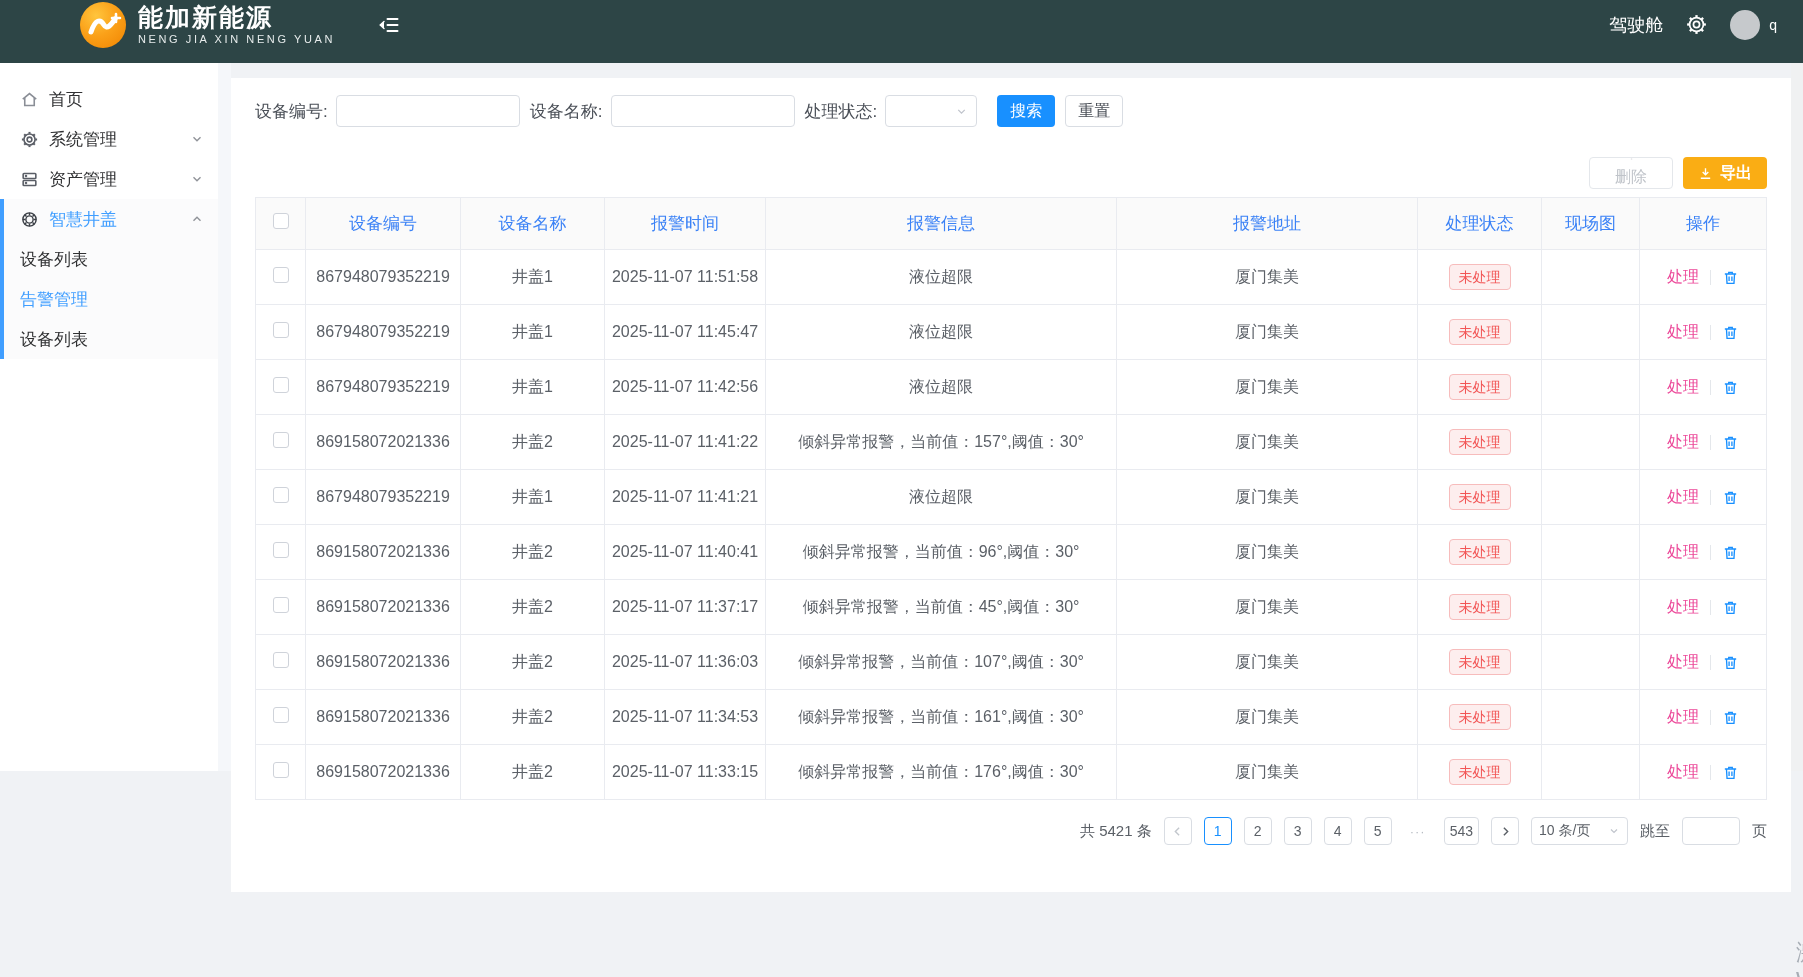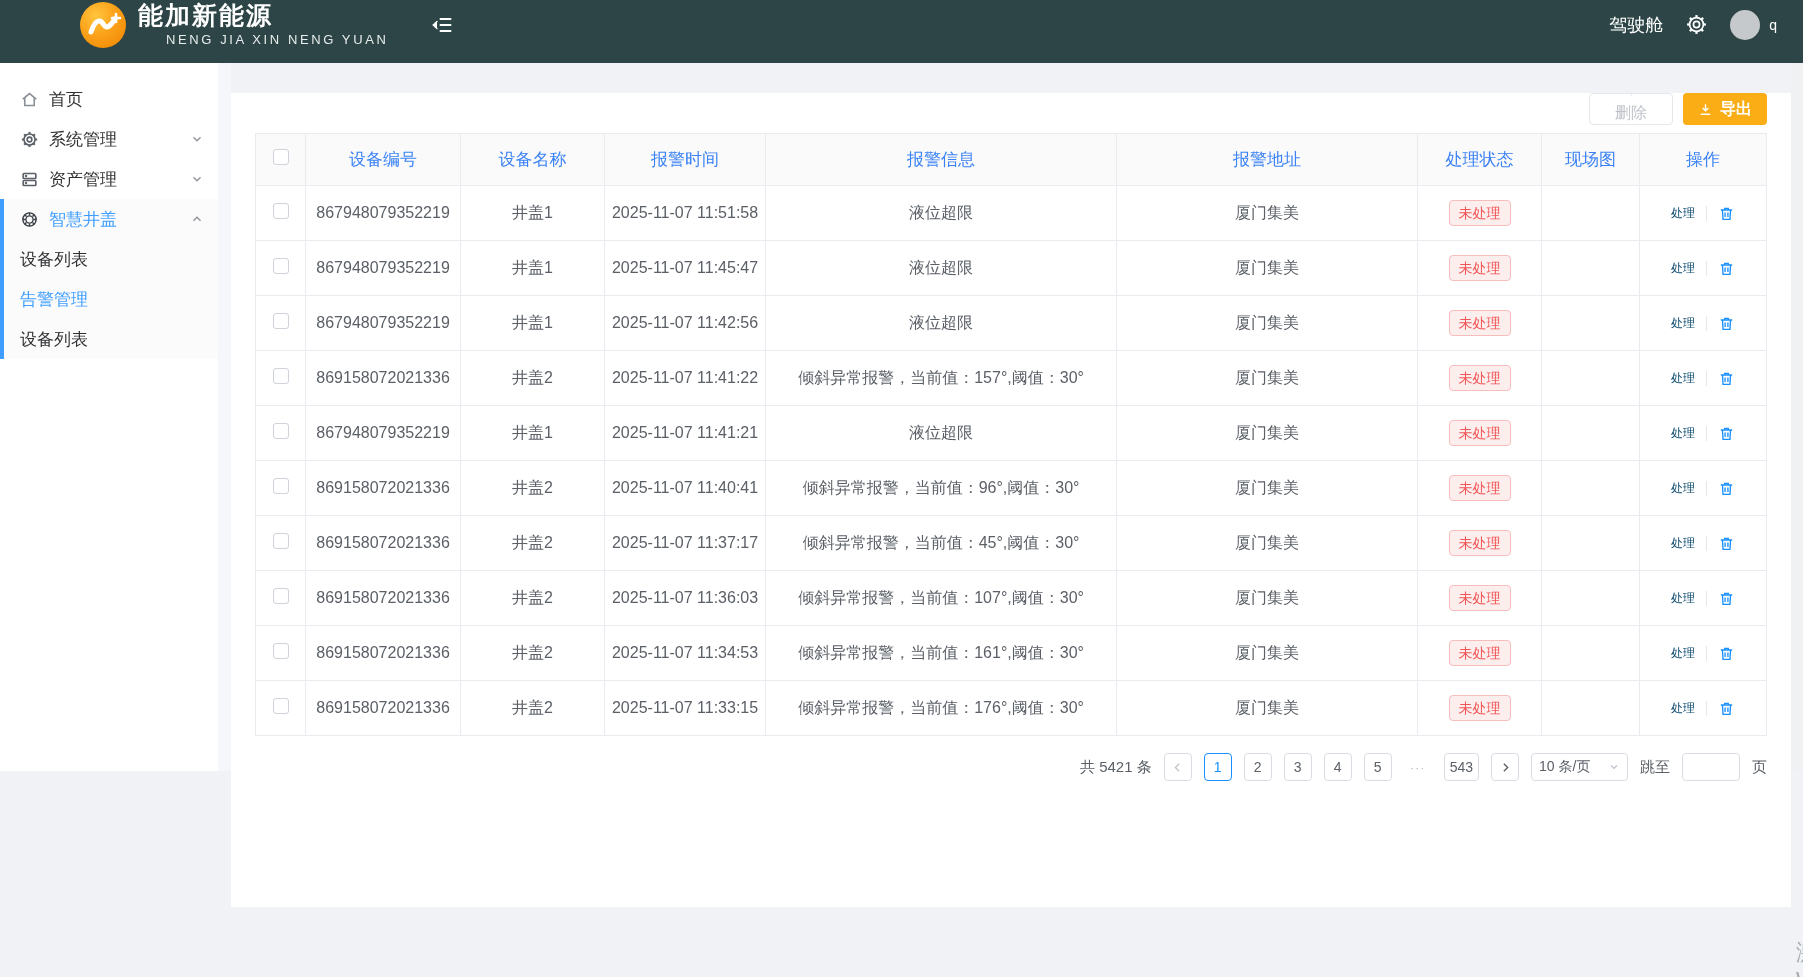--- a/index.html
+++ b/index.html
@@ -7,21 +7,21 @@
     font-family:"Liberation Sans","DejaVu Sans",sans-serif; background:#f0f2f5; color:#303133; }
 
   
   .app-header { height:63px; background:#2d4546; display:flex; align-items:center; padding:0 26px 14px 0; position:relative; z-index:5;}
   .brand { display:flex; align-items:center; margin-left:80px; }
   .logo-circle { width:46px; height:46px; border-radius:50%;
     background:radial-gradient(circle at 35% 30%, #ffc53d 0%, #fba119 45%, #f08300 100%);
     display:flex; align-items:center; justify-content:center; position:relative; }
   .brand-text { margin-left:12px; color:#fff; }
   .brand-title { font-size:25px; font-weight:bold; letter-spacing:2px; line-height:1.1; }
-  .brand-subtitle { font-size:13px; letter-spacing:2.6px; color:#e7ecec; margin-top:2px;margin-left:28px; }
+  .brand-subtitle { font-size:11px; letter-spacing:2.6px; color:#e7ecec; margin-top:2px; }
   .collapse-btn { margin-left:42px; cursor:pointer; display:flex; align-items:center; }
   .header-right { margin-left:auto; display:flex; align-items:center; gap:22px; }
   .cockpit { color:#fff; font-size:18px; cursor:pointer; }
   .header-gear { display:flex; align-items:center; cursor:pointer; }
   .user-chip { display:flex; align-items:center; gap:9px; cursor:pointer; }
   .avatar { width:30px; height:30px; border-radius:50%; background:#c6c9cc; }
   .username { color:#fff; font-size:14px; }
 
   
   .main-row { display:flex; height:708px; }
@@ -59,21 +59,21 @@
   .btn-export { width:84px; background:#faad14; color:#fff; gap:7px; font-weight:bold; }
 
   
   .alarm-table { margin-top:8px; width:100%; border-collapse:collapse; table-layout:fixed; }
   .alarm-table th, .alarm-table td { border:1px solid #e9ebf0; text-align:center; vertical-align:middle; }
   .alarm-table thead th { height:52px; background:#fafafa; font-size:17px; font-weight:normal; color:#3b82f6; }
   .alarm-table tbody td { height:55px; font-size:16px; color:#5b6067; background:#fff; }
   .checkbox { width:16px; height:16px; border:1px solid #cfd3da; border-radius:3px; background:#fff; display:inline-block; cursor:pointer; }
   .badge-danger { display:inline-block; font-size:14px; color:#f25555; background:#fdeeee; border:1px solid #f7bcbc; border-radius:4px; padding:4px 9px; line-height:1.2; }
   .ops-cell { display:flex; align-items:center; justify-content:center; gap:11px; }
-  .handle-link { color:#0c4a6e; font-size:12px; text-decoration:none; cursor:pointer; }
+  .handle-link { color:#ec4899; font-size:16px; text-decoration:none; cursor:pointer; }
   .op-divider { width:1px; height:15px; background:#e4e7eb; }
   .trash-btn { display:flex; align-items:center; color:#1890ff; cursor:pointer; }
 
   
   .pagination { margin-top:17px; display:flex; align-items:center; justify-content:flex-end; gap:12px; font-size:15px; color:#5b6067; }
   .pg-box { min-width:28px; height:28px; border:1px solid #d9dde3; border-radius:4px; background:#fff; display:flex; align-items:center; justify-content:center; padding:0 5px; font-size:14px; color:#5b6067; cursor:pointer; }
   .pg-box.active { border-color:#1890ff; color:#1890ff; }
   .pg-box.ellipsis { border:none; color:#b7bcc3; letter-spacing:1px; font-size:13px; }
   .pg-prev { color:#c3c7cd; }
   .pg-size { width:97px; height:28px; border:1px solid #d9dde3; border-radius:4px; background:#fff; display:flex; align-items:center; padding:0 7px; cursor:pointer; font-size:14px; }
@@ -218,20 +218,35 @@
             <span>设备列表</span>
           </div>
         </div>
     </div>
   </div>
   <div class="sidebar-scroll"></div>
 
   <div class="content">
     <div class="card">
 
+      <div class="filter-row">
+        <span class="filter-label">设备编号:</span>
+        <input class="filter-input" value="" style="">
+        <span class="filter-label">设备名称:</span>
+        <input class="filter-input" value="" style="">
+        <span class="filter-label">处理状态:</span>
+        <div class="select-box">
+          <span class="sel-text"></span>
+          <svg width="13" height="13" viewBox="0 0 24 24" fill="none" stroke="#c0c4cc" stroke-width="2.4">
+              <polyline points="6,9 12,15 18,9"></polyline>
+            </svg>
+        </div>
+        <button class="btn btn-search">搜索</button>
+        <button class="btn btn-reset">重置</button>
+      </div>
 
       <div class="toolbar-row">
         <button class="btn btn-delete">
           <svg width="15" height="15" viewBox="0 0 24 24" fill="none" stroke="#bfc3c9" stroke-width="1.8">
             <path d="M4 7h16 M9.5 7V4.8h5V7 M6.3 7l.8 13.2h9.8L17.7 7 M10 10.6v6.4 M14 10.6v6.4"></path>
           </svg>
           <span>删除</span>
         </button>
         <button class="btn btn-export">
           <svg width="15" height="15" viewBox="0 0 24 24" fill="none" stroke="#fff" stroke-width="2.2">

